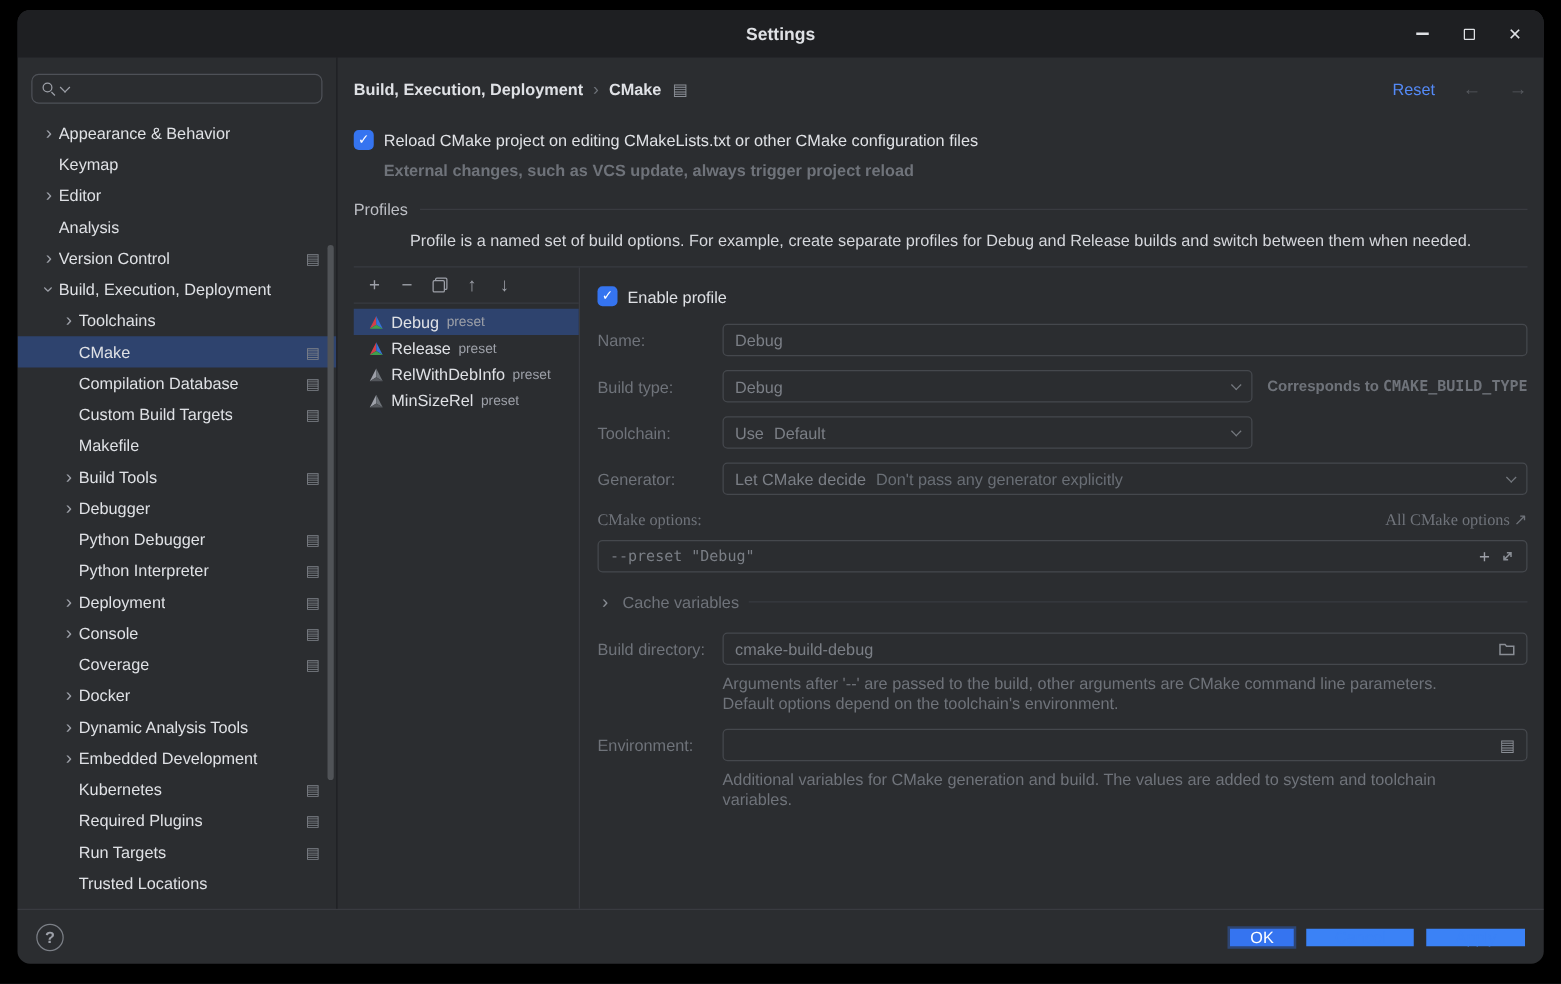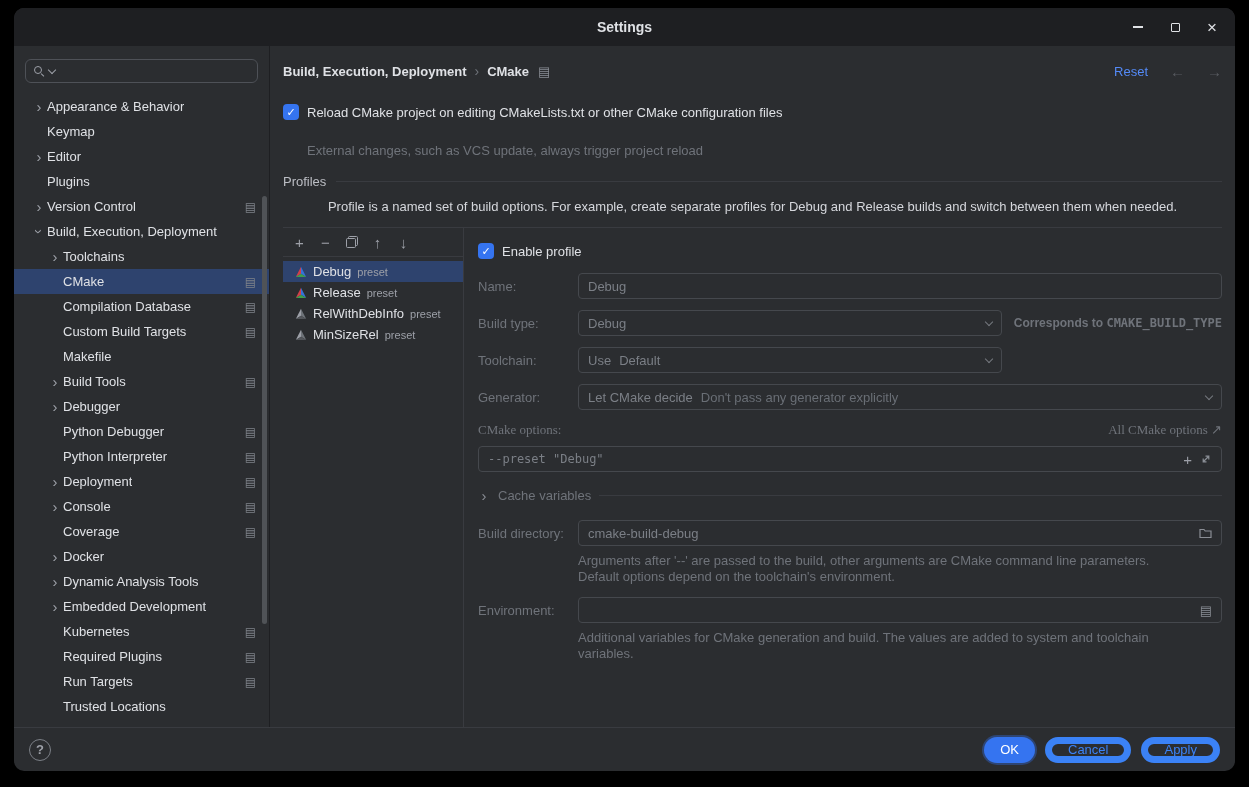--- a/index.html
+++ b/index.html
@@ -67,21 +67,21 @@
   .crumb-sep { color:#6f737a; font-size:14px; }
   .crumb-icon { color:#7f838a; font-size:12px; margin-left:1px; }
   .crumb-spacer { flex:1; }
   .reset-link { color:#548af7; }
   .nav-arrow { color:#585b60; font-size:15px; margin-left:14px; }
 
   .reload-row { margin-top:19px; display:flex; align-items:center; gap:8px; height:20px; }
   .checkbox { width:16px; height:16px; flex:0 0 16px; border-radius:4px; background:#3574f0;
     display:flex; align-items:center; justify-content:center;
     color:#fff; font-size:11px; font-weight:700; line-height:1; }
-  .reload-hint { margin-top:22px; padding-left:24px; color:#6f737a; line-height:14px; }
+  .reload-hint { margin-top:8px; padding-left:24px; color:#6f737a; line-height:14px;font-weight:bold; }
 
   .section-row { margin-top:16px; display:flex; align-items:center; gap:10px; color:#bcbec4; }
   .hline { flex:1; height:1px; background:#393b40; }
 
   .desc { margin-top:10px; color:#d5d7dc; line-height:16px;text-align:center; }
 
   
   .panel { margin-top:12px; flex:1; min-height:0; border-top:1px solid #393b40; display:flex; }
   .list-col { flex:0 0 181px; border-right:1px solid #393b40; display:flex; flex-direction:column; }
   .toolbar { flex:0 0 29px; border-bottom:1px solid #393b40;
@@ -123,21 +123,21 @@
   .cache-row { margin-top:16px; display:flex; align-items:center; gap:8px; color:#6f737a; }
   .cache-chev { color:#8a8e95; font-size:15px; line-height:1; width:12px; text-align:center; }
 
   
   .footer { flex:0 0 44px; border-top:1px solid #393b40;
     display:flex; align-items:center; padding:0 15px; gap:10px; }
   .help-circle { width:22px; height:22px; border:1.4px solid #7b7f86; border-radius:50%;
     display:flex; align-items:center; justify-content:center; color:#9da0a8;
     font-size:13px; font-weight:600; }
   .footer-spacer { flex:1; }
-  .btn { height:26px; border-radius:13px; display:flex; align-items:center; justify-content:center;
+  .btn { height:14px; border-radius:0; display:flex; align-items:center; justify-content:center;
     padding:0 16px; font-size:13px; white-space:nowrap;text-align:center; }
   .btn.primary { background:#3574f0; color:#fff; box-shadow:0 0 0 2px rgba(53,116,240,0.35); }
   .btn.secondary { border:7px solid #3b82f6; color:#3b82f6; background:transparent; }
 </style>
 </head>
 <body>
 
 <div class="window">
 
   <div class="titlebar">
@@ -171,21 +171,21 @@
           <div class="tree-row">
             <span class="tree-chev"></span>
             <span class="tree-label">Keymap</span>
           </div>
           <div class="tree-row">
             <span class="tree-chev">›</span>
             <span class="tree-label">Editor</span>
           </div>
           <div class="tree-row">
             <span class="tree-chev"></span>
-            <span class="tree-label">Plugins</span>
+            <span class="tree-label">Analysis</span>
           </div>
           <div class="tree-row">
             <span class="tree-chev">›</span>
             <span class="tree-label">Version Control</span>
             <span class="tree-badge">▤</span>
           </div>
           <div class="tree-row">
             <span class="tree-chev open">›</span>
             <span class="tree-label">Build, Execution, Deployment</span>
           </div>

